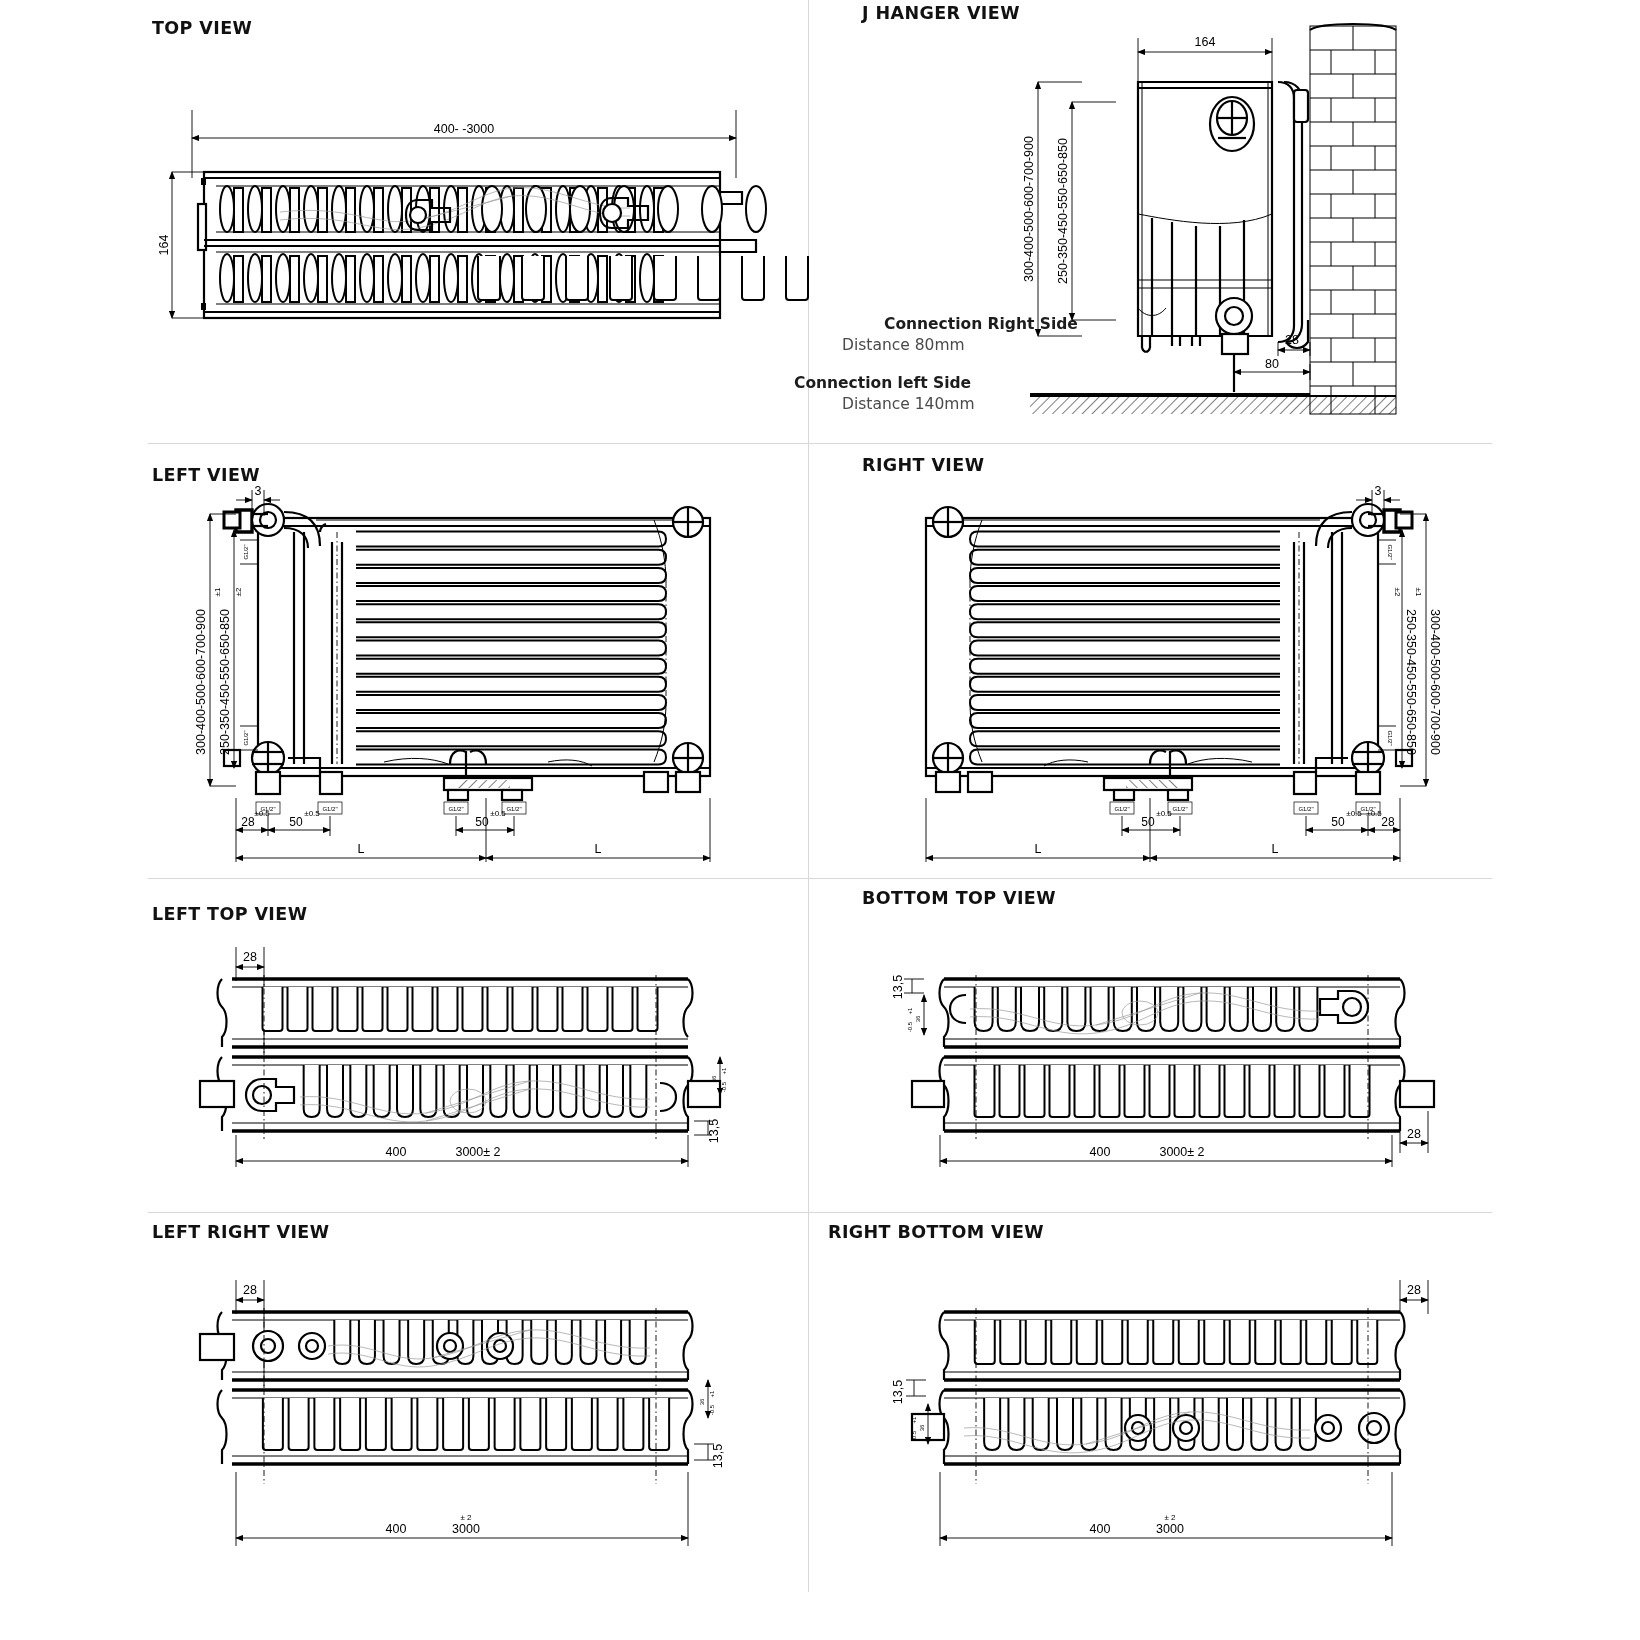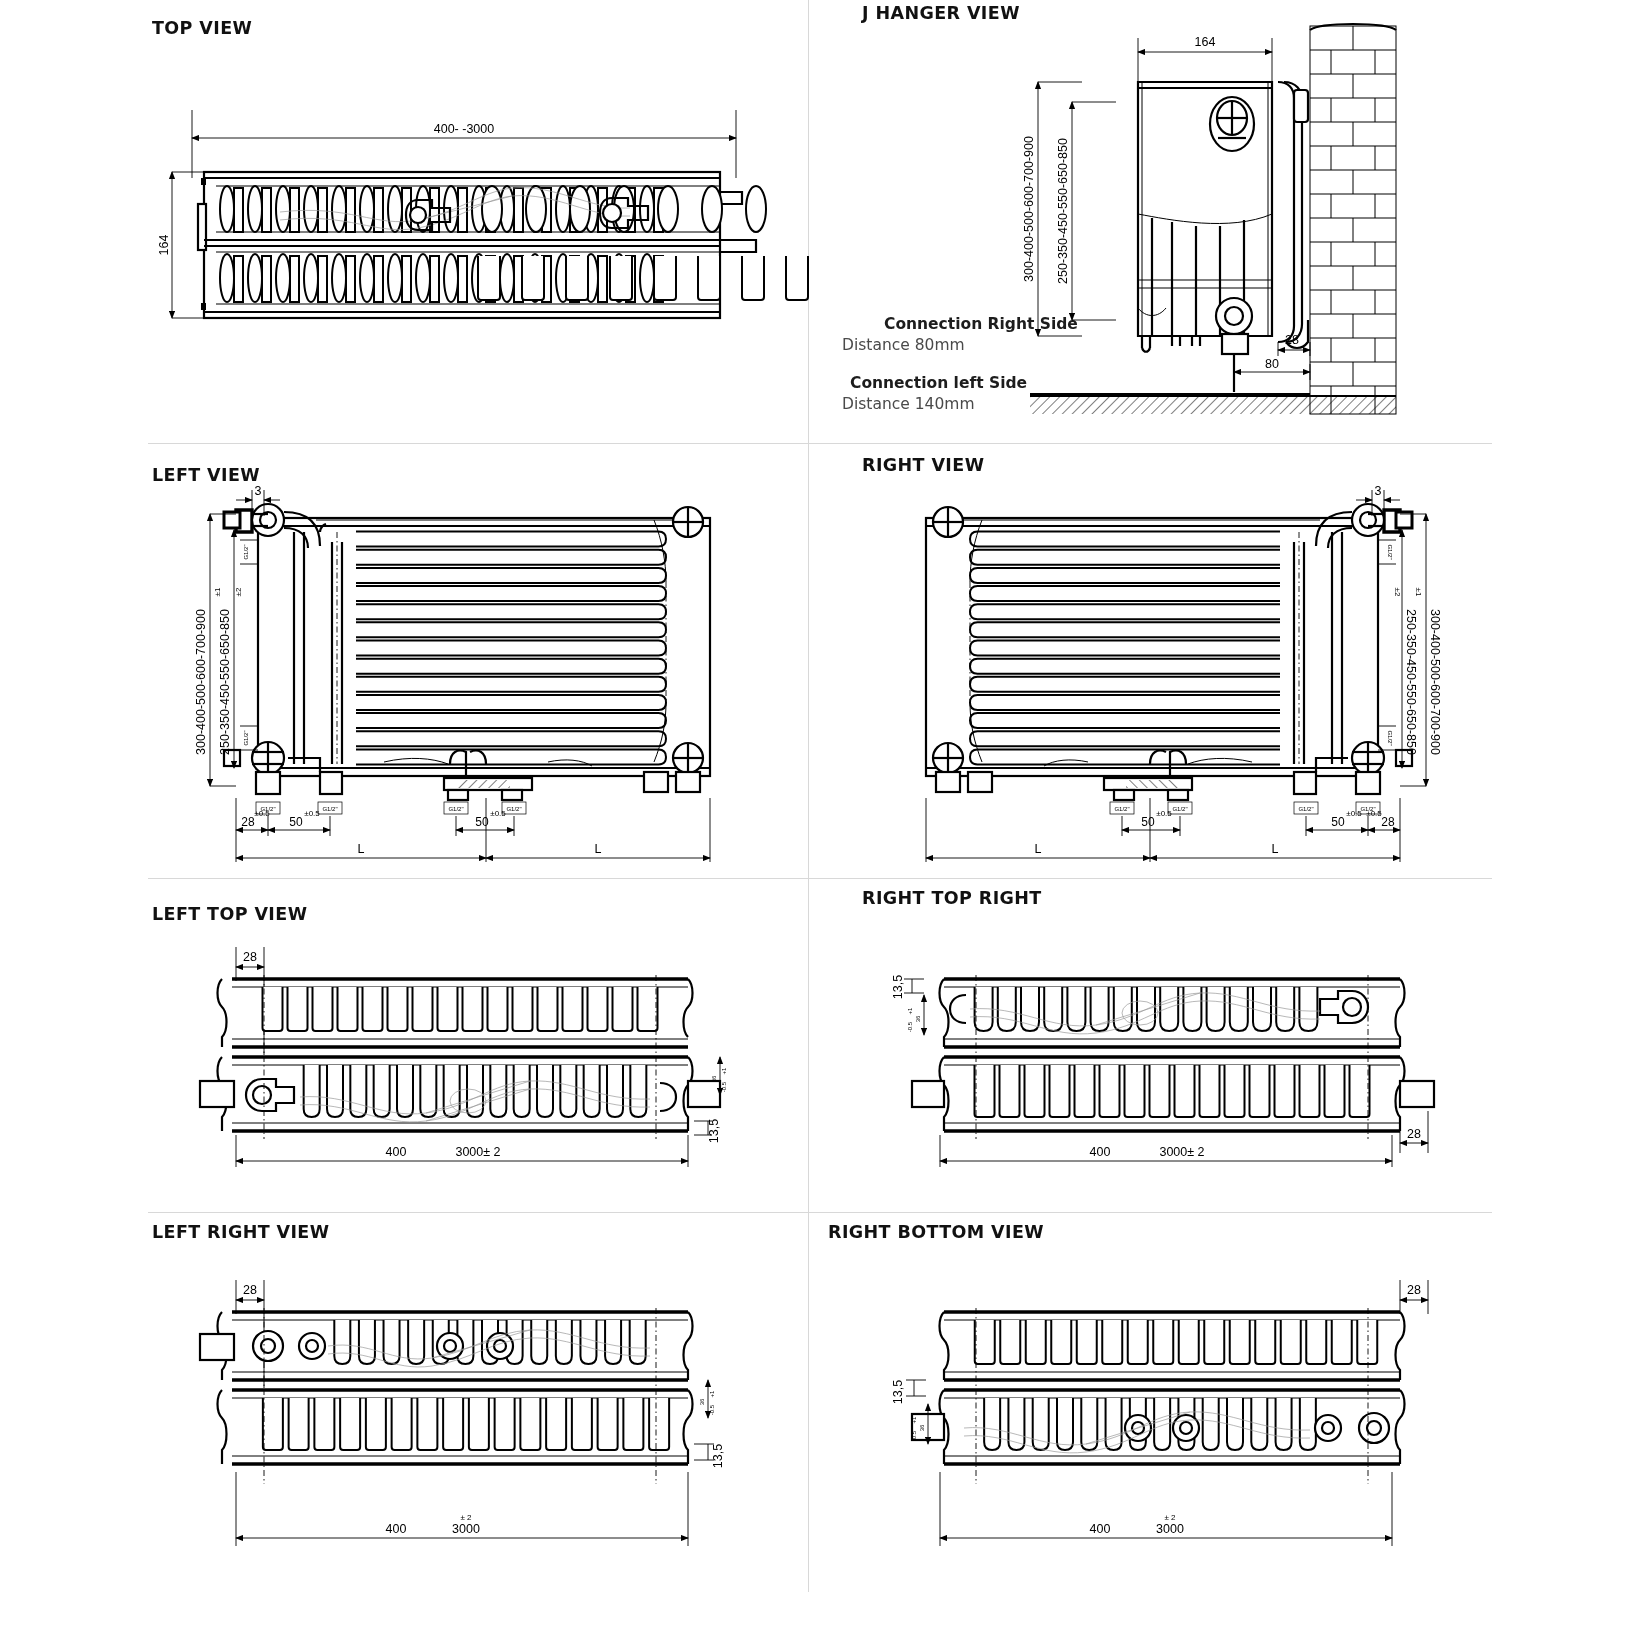--- a/index.html
+++ b/index.html
@@ -87,27 +87,27 @@
   <div class="vrule" style="left:808px; top:0px;    height:443px;"></div>
   <div class="vrule" style="left:808px; top:443px;  height:435px;"></div>
   <div class="vrule" style="left:808px; top:878px;  height:334px;"></div>
   <div class="vrule" style="left:808px; top:1212px; height:380px;"></div>
 
   <div class="vtitle" style="left:152px; top:18px;">TOP VIEW</div>
   <div class="vtitle" style="left:862px; top:3px;">J HANGER VIEW</div>
   <div class="vtitle" style="left:152px; top:465px;">LEFT VIEW</div>
   <div class="vtitle" style="left:862px; top:455px;">RIGHT VIEW</div>
   <div class="vtitle" style="left:152px; top:904px;">LEFT TOP VIEW</div>
-  <div class="vtitle" style="left:862px; top:888px;">RIGHT TOP RIGHT</div>
+  <div class="vtitle" style="left:862px; top:888px;">BOTTOM TOP VIEW</div>
   <div class="vtitle" style="left:152px; top:1222px;">LEFT RIGHT VIEW</div>
   <div class="vtitle" style="left:828px; top:1222px;">RIGHT BOTTOM VIEW</div>
 
   <div class="note-b" style="left:884px; top:315px;">Connection Right Side</div>
   <div class="note-n" style="left:842px; top:336px;">Distance 80mm</div>
-  <div class="note-b" style="left:850px; top:374px;">Connection left Side</div>
+  <div class="note-b" style="left:794px; top:374px;">Connection left Side</div>
   <div class="note-n" style="left:842px; top:395px;">Distance 140mm</div>
 
   <div class="dwg" style="left:160px; top:100px;">
     <svg width="620" height="240" viewBox="0 0 620 240">
       <defs>
         <marker id="ar" markerWidth="9" markerHeight="7" refX="8" refY="3.5" orient="auto">
           <path d="M0,0 L9,3.5 L0,7 z" fill="#000"></path>
         </marker>
         <marker id="arL" markerWidth="9" markerHeight="7" refX="1" refY="3.5" orient="auto">
           <path d="M9,0 L0,3.5 L9,7 z" fill="#000"></path>

